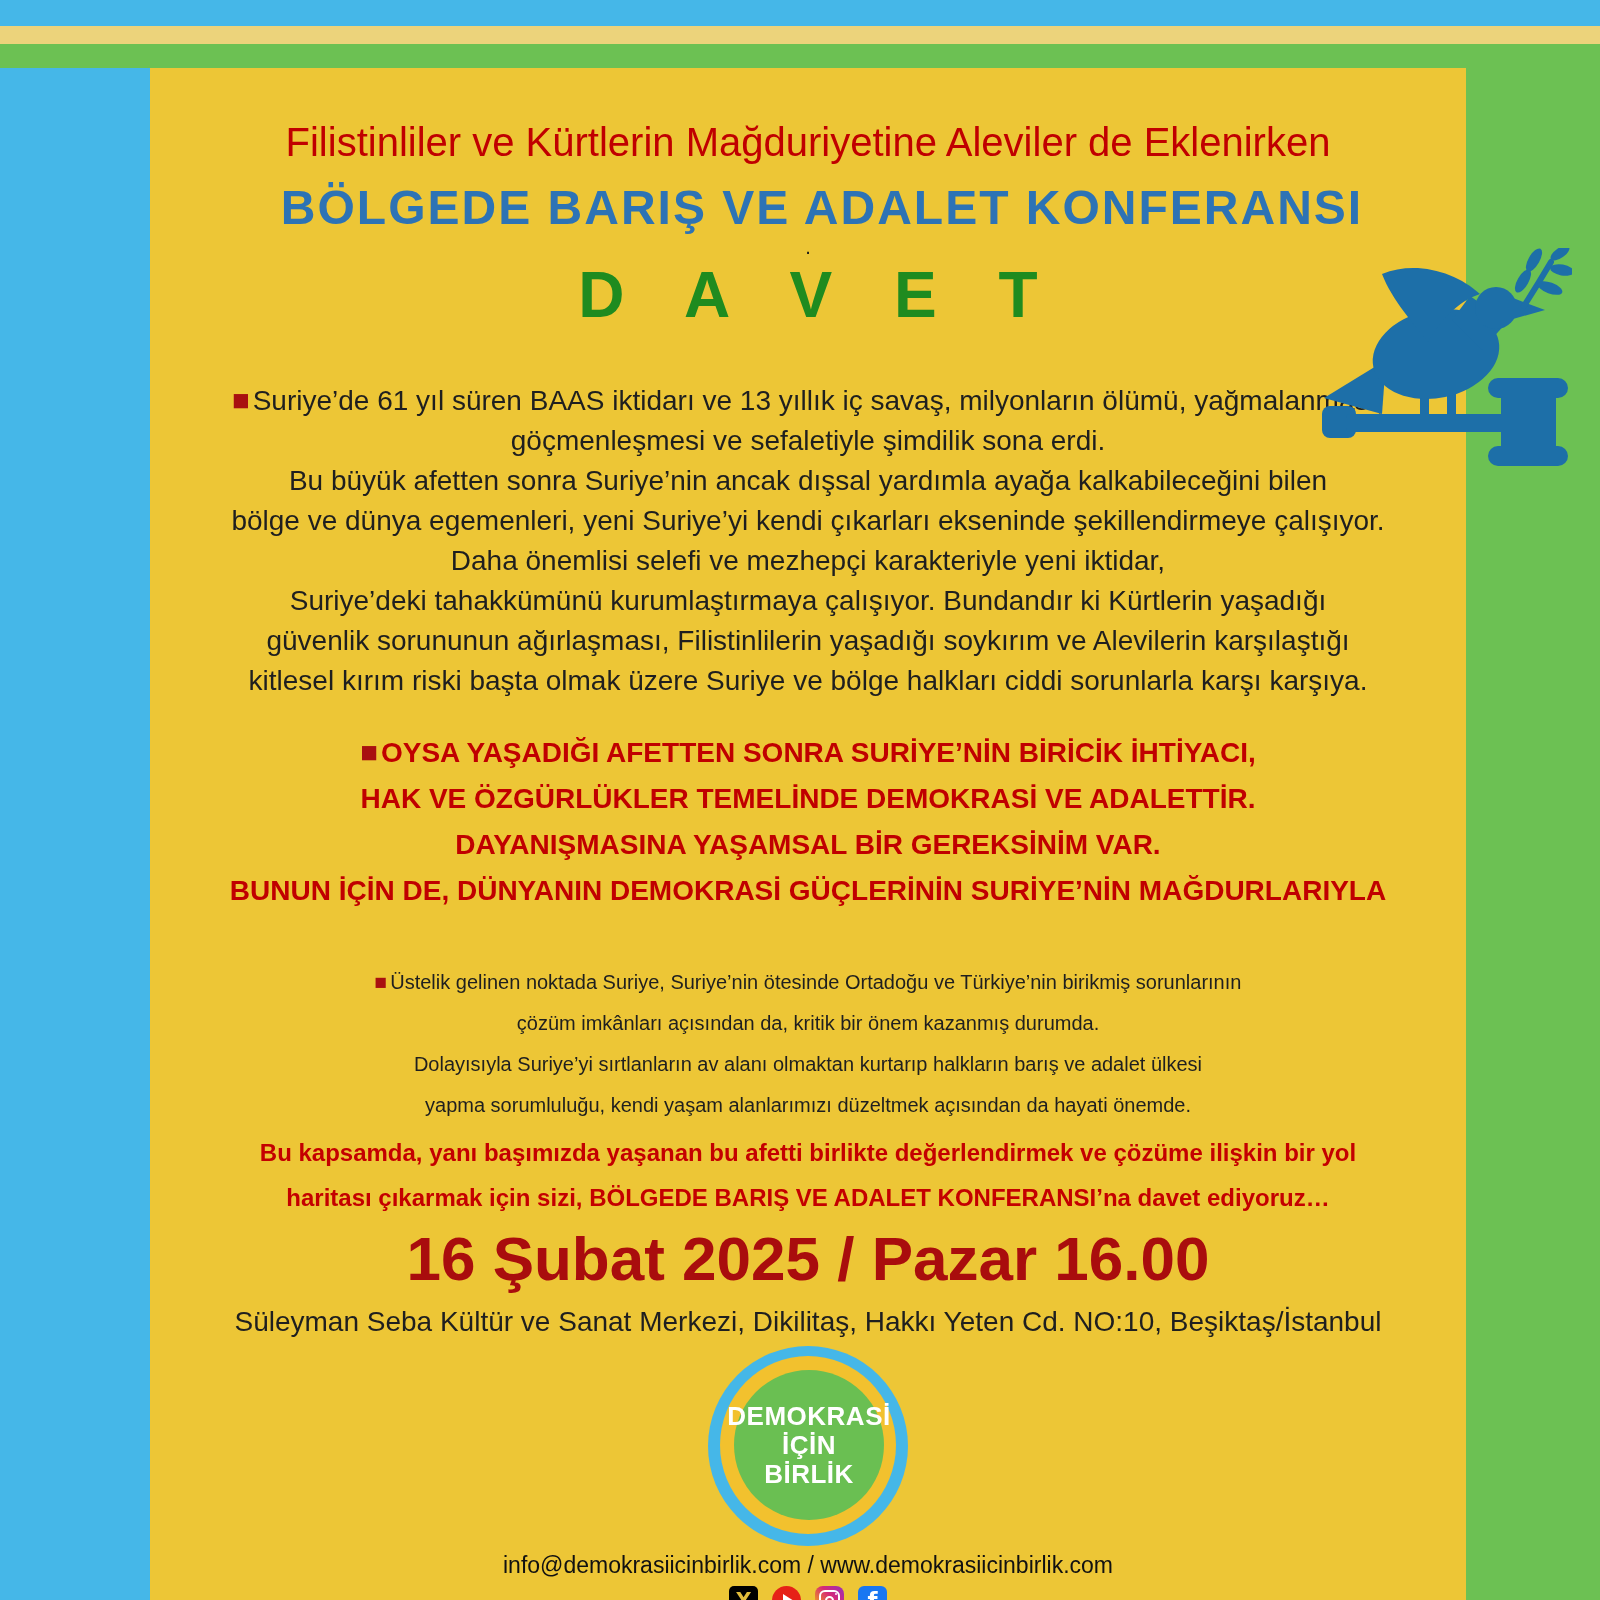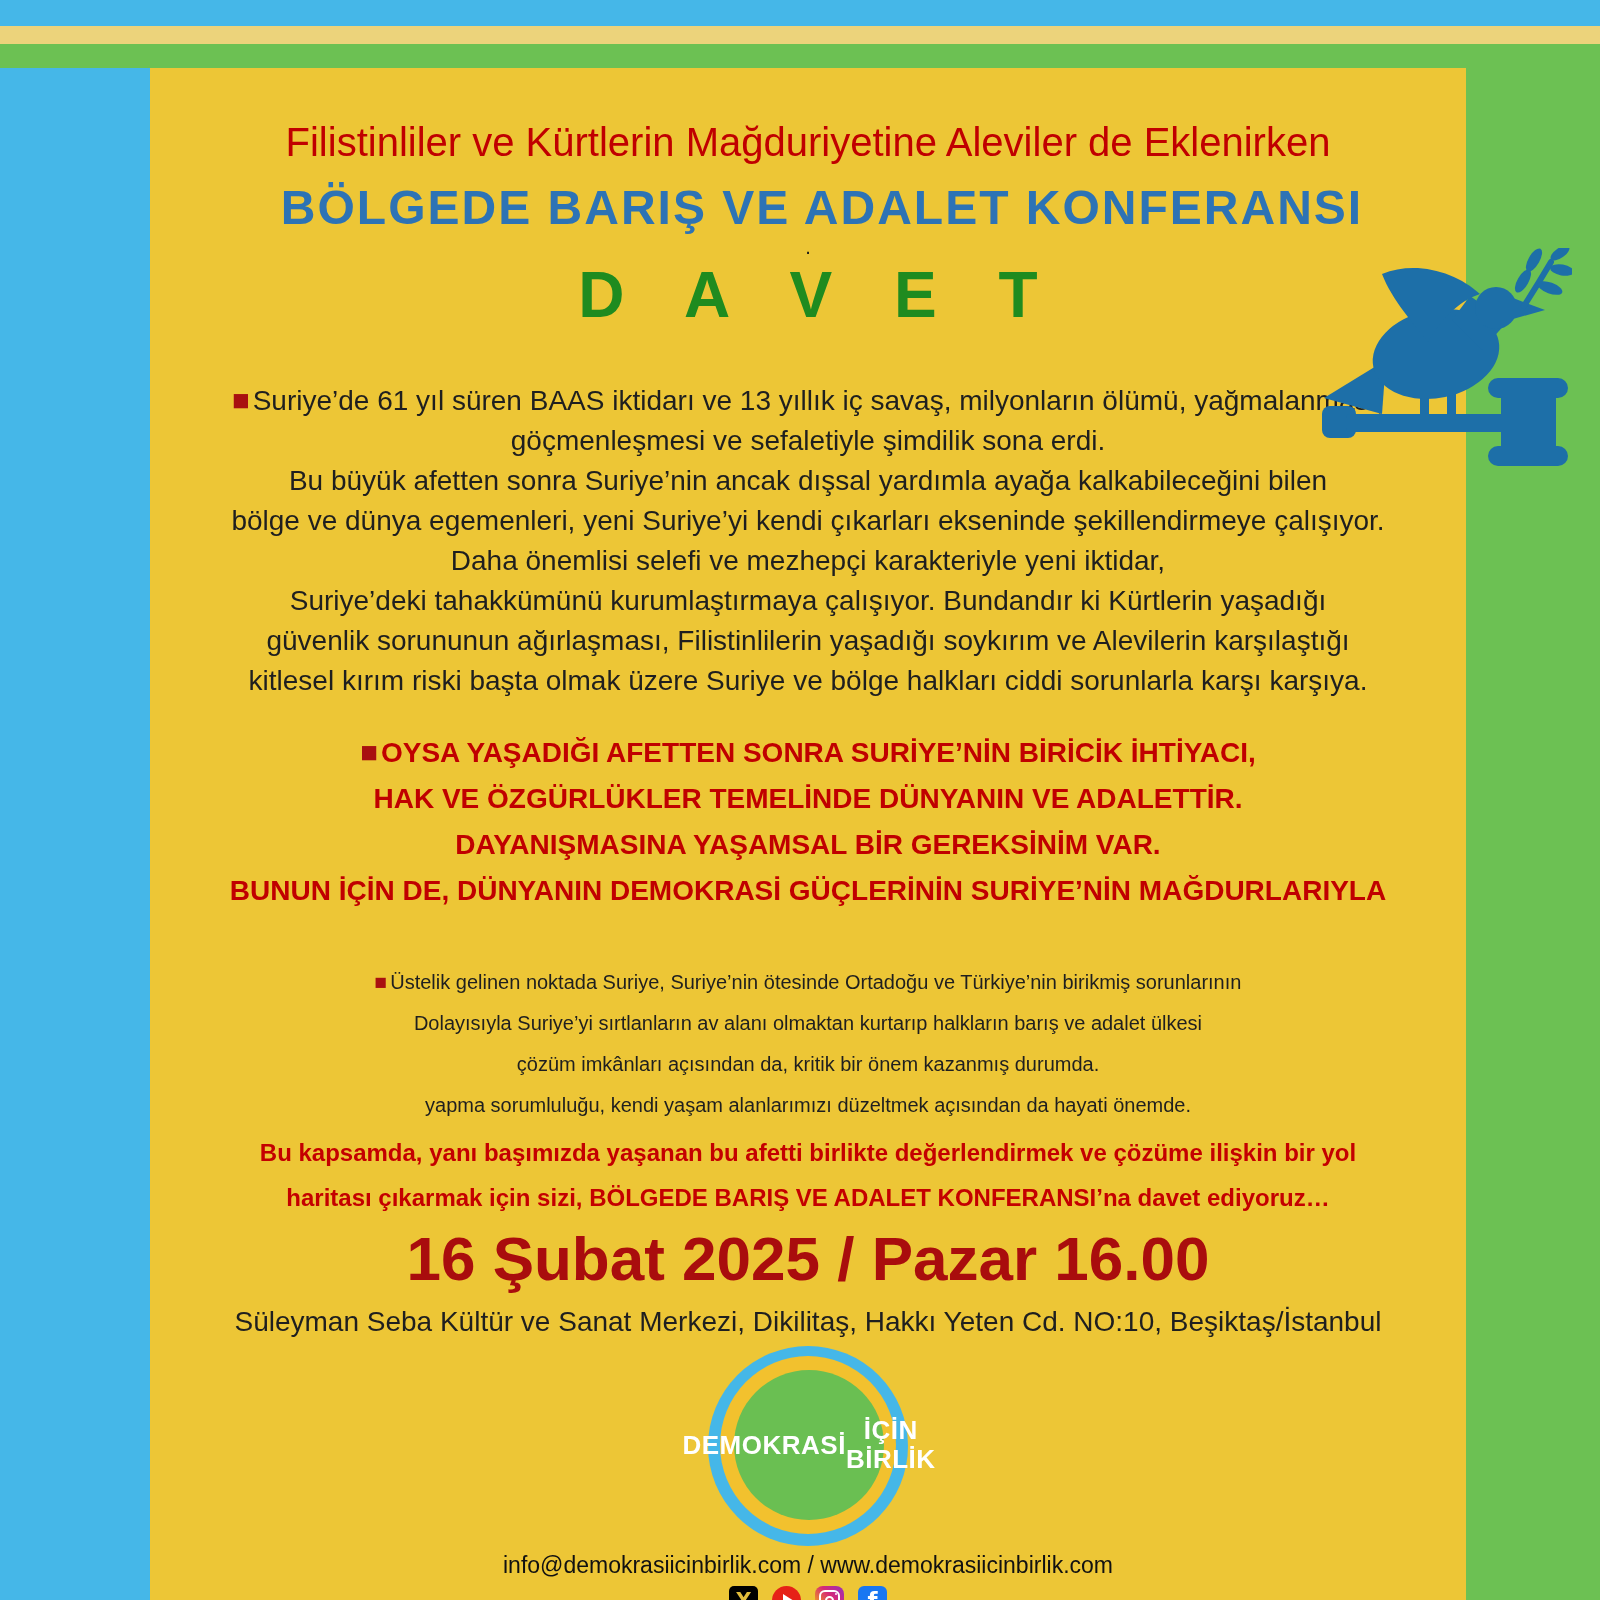--- a/index.html
+++ b/index.html
@@ -29,21 +29,21 @@
   .invite{margin-top:4px;font-size:24px;font-weight:bold;line-height:45px;color:var(--invite-red);}
   .invite .line{white-space:nowrap;}
   .bullet{color:var(--bullet-red);font-size:1.05em;margin-right:3px;}
   .date{margin-top:2px;font-size:62px;font-weight:bold;line-height:74px;color:var(--date-red);white-space:nowrap;}
   .venue{margin-top:8px;font-size:28px;line-height:36px;white-space:nowrap;}
   
   .logo{position:relative;width:200px;height:200px;margin:6px auto 0 auto;}
   .logo .ring-blue{position:absolute;left:0;top:0;width:200px;height:200px;border-radius:50%;background:var(--sky-blue);}
   .logo .ring-yellow{position:absolute;left:12px;top:10px;width:176px;height:178px;border-radius:50%;background:var(--logo-yellow);}
   .logo .core-green{position:absolute;left:26px;top:24px;width:150px;height:150px;border-radius:50%;background:var(--logo-green);
-    display:flex;flex-direction:row;justify-content:center;align-items:center;}
+    display:flex;flex-direction:column;justify-content:center;align-items:center;}
   .logo .logo-line{color:#fff;font-weight:bold;font-size:26px;line-height:29px;letter-spacing:0.5px;}
   .contact{margin-top:4px;font-size:23px;line-height:30px;color:#111;}
   
   .social-row{margin-top:6px;display:flex;justify-content:center;gap:14px;align-items:center;}
   .sicon{width:29px;height:29px;display:flex;align-items:center;justify-content:center;}
   .icon-x{background:#000;border-radius:5px;color:var(--x-gold);font-weight:bold;font-size:21px;font-family:"DejaVu Sans",sans-serif;}
   .icon-yt{background:var(--youtube-red);border-radius:50%;}
   .icon-yt .tri{width:0;height:0;border-left:11px solid #fff;border-top:7px solid transparent;border-bottom:7px solid transparent;margin-left:3px;}
   .icon-ig{background:linear-gradient(45deg,#f5d060 0%,#ea8231 30%,#d62976 60%,#962fbf 100%);border-radius:8px;position:relative;}
   .icon-ig .cam{width:17px;height:17px;border:2px solid #fff;border-radius:6px;position:relative;}
@@ -79,29 +79,29 @@
         <div class="line">Bu büyük afetten sonra Suriye’nin ancak dışsal yardımla ayağa kalkabileceğini bilen</div>
         <div class="line">bölge ve dünya egemenleri, yeni Suriye’yi kendi çıkarları ekseninde şekillendirmeye çalışıyor.</div>
         <div class="line">Daha önemlisi selefi ve mezhepçi karakteriyle yeni iktidar,</div>
         <div class="line">Suriye’deki tahakkümünü kurumlaştırmaya çalışıyor. Bundandır ki Kürtlerin yaşadığı</div>
         <div class="line">güvenlik sorununun ağırlaşması, Filistinlilerin yaşadığı soykırım ve Alevilerin karşılaştığı</div>
         <div class="line">kitlesel kırım riski başta olmak üzere Suriye ve bölge halkları ciddi sorunlarla karşı karşıya.</div>
       </div>
 
     <div class="caps">
         <div class="line"><span class="bullet">■</span>OYSA YAŞADIĞI AFETTEN SONRA SURİYE’NİN BİRİCİK İHTİYACI,</div>
-        <div class="line">HAK VE ÖZGÜRLÜKLER TEMELİNDE DÜNYANIN VE ADALETTİR.</div>
+        <div class="line">HAK VE ÖZGÜRLÜKLER TEMELİNDE DEMOKRASİ VE ADALETTİR.</div>
         <div class="line">DAYANIŞMASINA YAŞAMSAL BİR GEREKSİNİM VAR.</div>
         <div class="line">BUNUN İÇİN DE, DÜNYANIN DEMOKRASİ GÜÇLERİNİN SURİYE’NİN MAĞDURLARIYLA</div>
       </div>
 
     <div class="para para3">
         <div class="line"><span class="bullet">■</span>Üstelik gelinen noktada Suriye, Suriye’nin ötesinde Ortadoğu ve Türkiye’nin birikmiş sorunlarının</div>
+        <div class="line">çözüm imkânları açısından da, kritik bir önem kazanmış durumda.</div>
         <div class="line">Dolayısıyla Suriye’yi sırtlanların av alanı olmaktan kurtarıp halkların barış ve adalet ülkesi</div>
-        <div class="line">çözüm imkânları açısından da, kritik bir önem kazanmış durumda.</div>
         <div class="line">yapma sorumluluğu, kendi yaşam alanlarımızı düzeltmek açısından da hayati önemde.</div>
       </div>
 
     <div class="invite">
         <div class="line">Bu kapsamda, yanı başımızda yaşanan bu afetti birlikte değerlendirmek ve çözüme ilişkin bir yol</div>
         <div class="line">haritası çıkarmak için sizi, BÖLGEDE BARIŞ VE ADALET KONFERANSI’na davet ediyoruz…</div>
       </div>
 
     <div class="date">16 Şubat 2025 / Pazar 16.00</div>
     <div class="venue">Süleyman Seba Kültür ve Sanat Merkezi, Dikilitaş, Hakkı Yeten Cd. NO:10, Beşiktaş/İstanbul</div>

